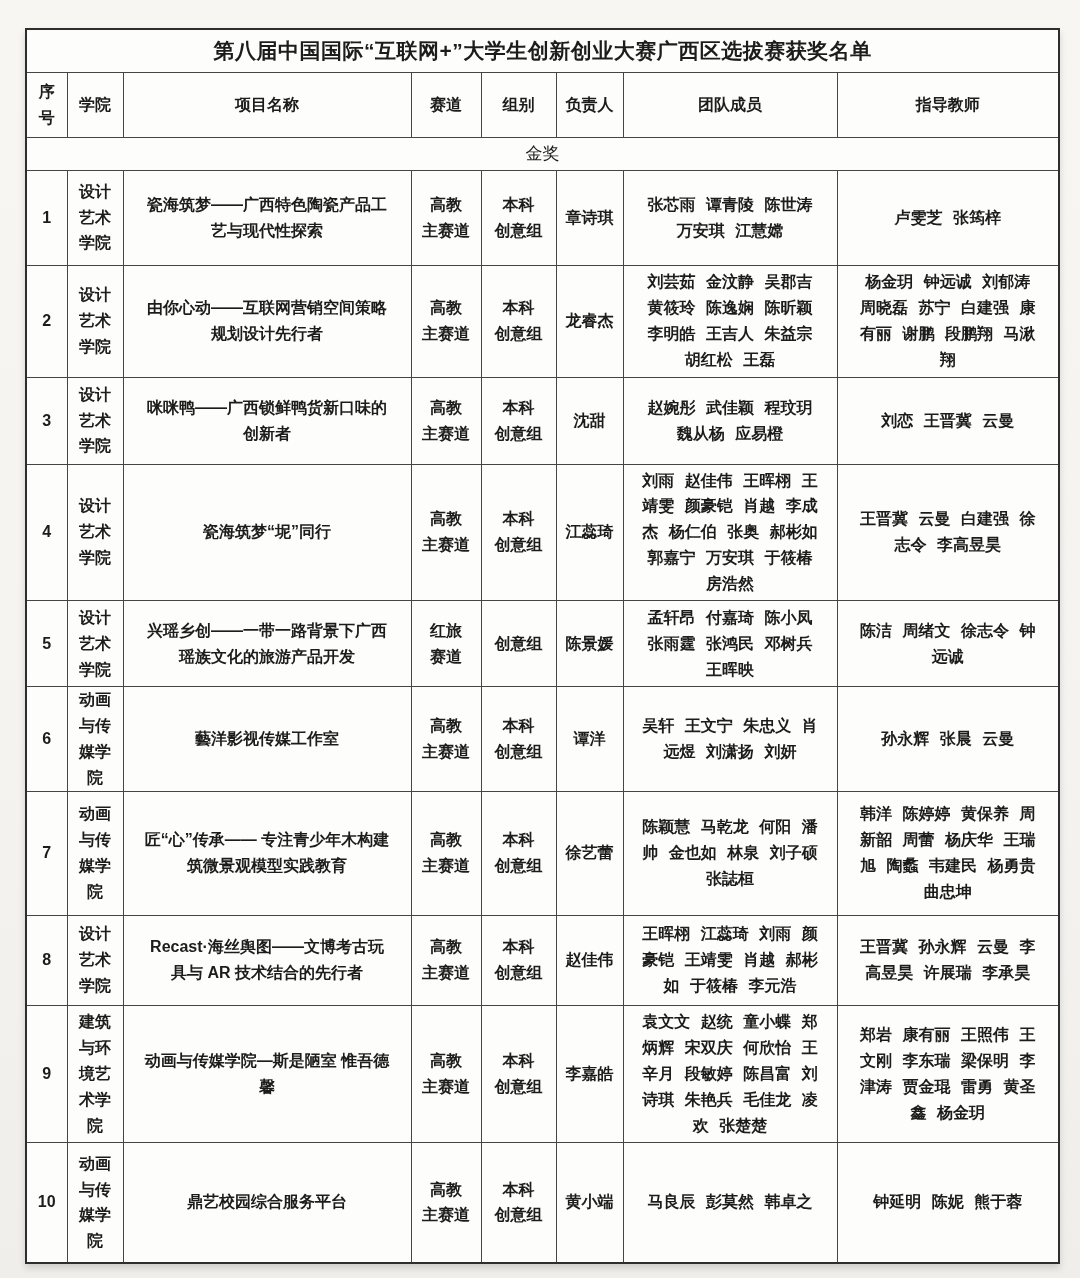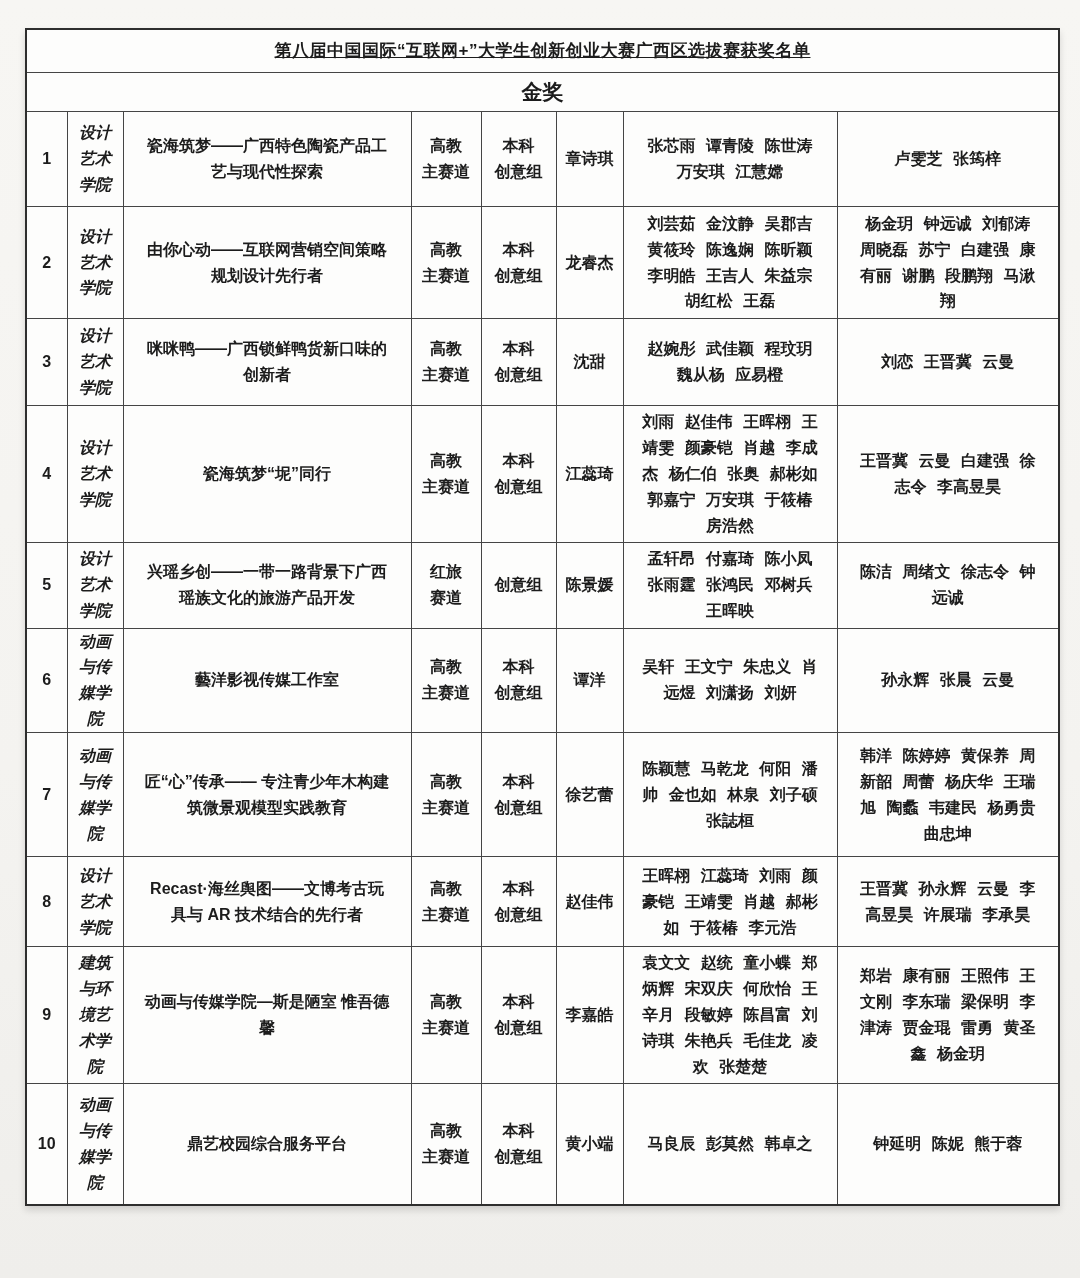--- a/index.html
+++ b/index.html
@@ -32,38 +32,37 @@
     vertical-align: middle;
     color: #1c1c1c;
     font-size: 16px;
     font-weight: 600;
     line-height: 1.62;
     padding: 3px 6px;
     word-break: break-all;
   }
   .title-cell {
     height: 36px;
-    font-size: 17px;
+    font-size: 21px;
     font-weight: 800;
     letter-spacing: 0.5px;
-    text-decoration: underline;
   }
   .header-cell {
     height: 58px;
     font-size: 16px;
     font-weight: 800;
   }
   .award-cell {
     height: 24px;
-    font-size: 21px;
-    font-weight: 700;
+    font-size: 17px;
+    font-weight: 400;
     padding: 2px;
   }
   .cell-serial   { padding: 3px 2px; }
-  .cell-college  { padding: 0 8px; font-style: italic; }
+  .cell-college  { padding: 0 8px; }
   .cell-project  { padding: 3px 21px; }
   .cell-track,
   .cell-group    { white-space: pre-line; }
   .cell-members  { padding: 3px 12px; word-spacing: 6px; }
   .cell-teachers { padding: 3px 16px; word-spacing: 6px; }
 </style>
 </head>
 <body>
 
 <div class="page">
@@ -75,20 +74,30 @@
         <col style="width:70px">
       <col style="width:75px">
         <col style="width:67px">
         <col style="width:214px">
         <col style="width:222px">
     </colgroup>
     <tbody>
       <tr>
         <td colspan="8" class="title-cell">第八届中国国际“互联网+”大学生创新创业大赛广西区选拔赛获奖名单</td>
       </tr>
+      <tr>
+        <td class="header-cell">序号</td>
+        <td class="header-cell">学院</td>
+        <td class="header-cell">项目名称</td>
+        <td class="header-cell">赛道</td>
+        <td class="header-cell">组别</td>
+        <td class="header-cell">负责人</td>
+        <td class="header-cell">团队成员</td>
+        <td class="header-cell">指导教师</td>
+      </tr>
     </tbody>
     <tbody id="award-rows">
         <tr>
           <td colspan="8" class="award-cell">金奖</td>
         </tr>
         <tr style="height: 95px;">
           <td class="cell-serial">1</td>
           <td class="cell-college">设计艺术学院</td>
           <td class="cell-project">瓷海筑梦——广西特色陶瓷产品工艺与现代性探索</td>
           <td class="cell-track">高教

